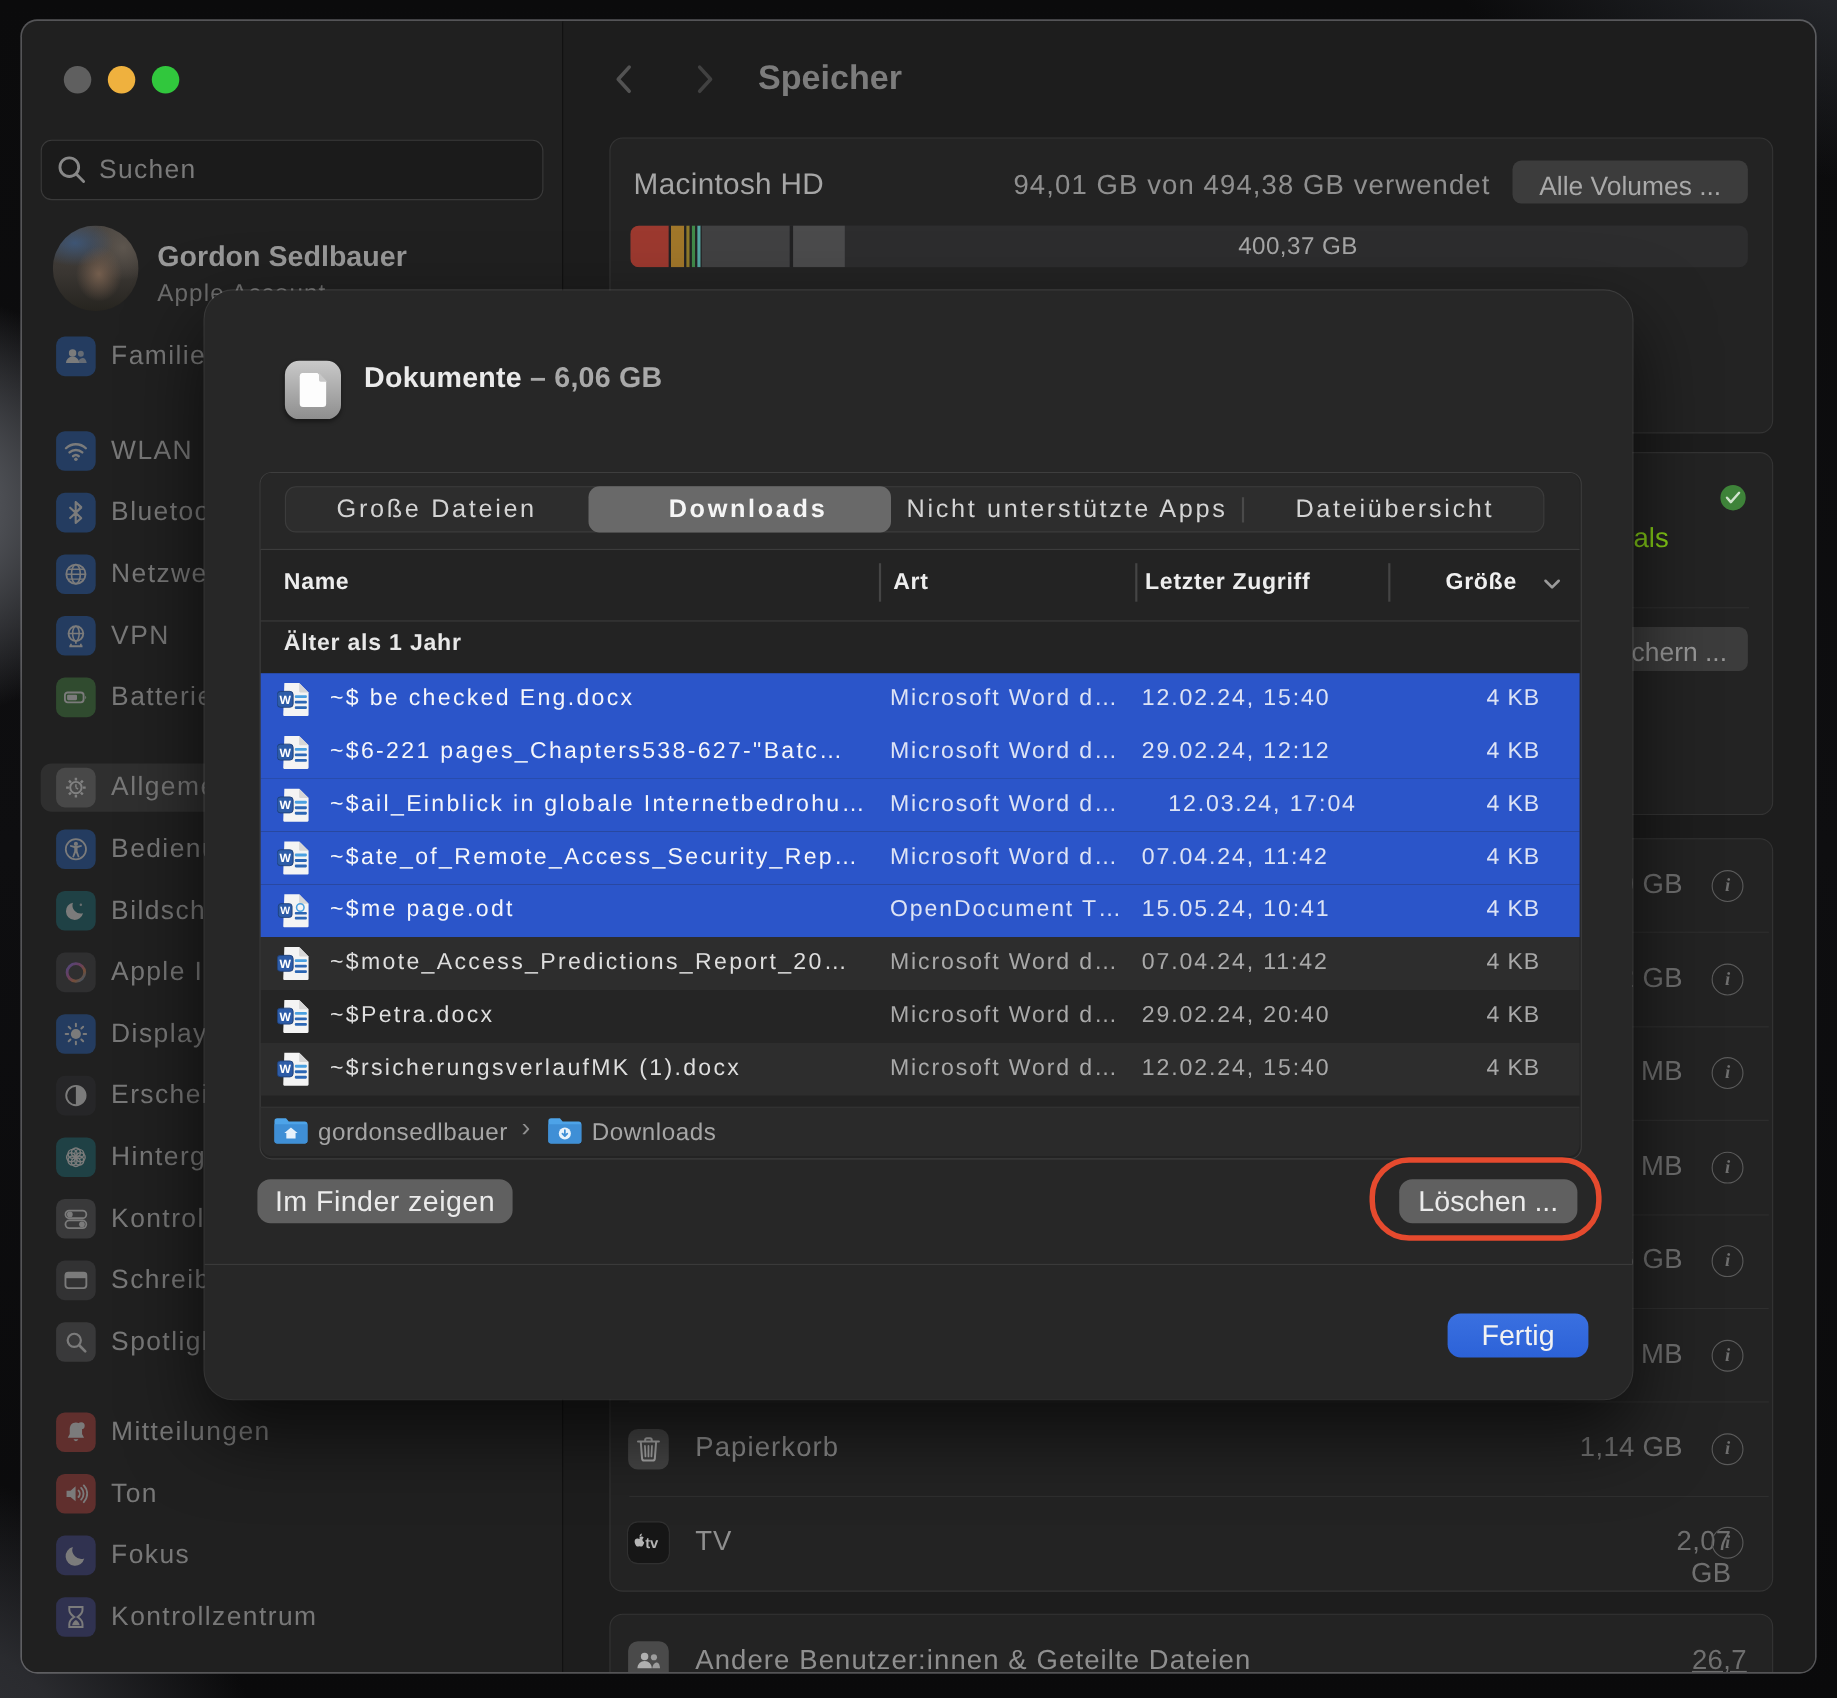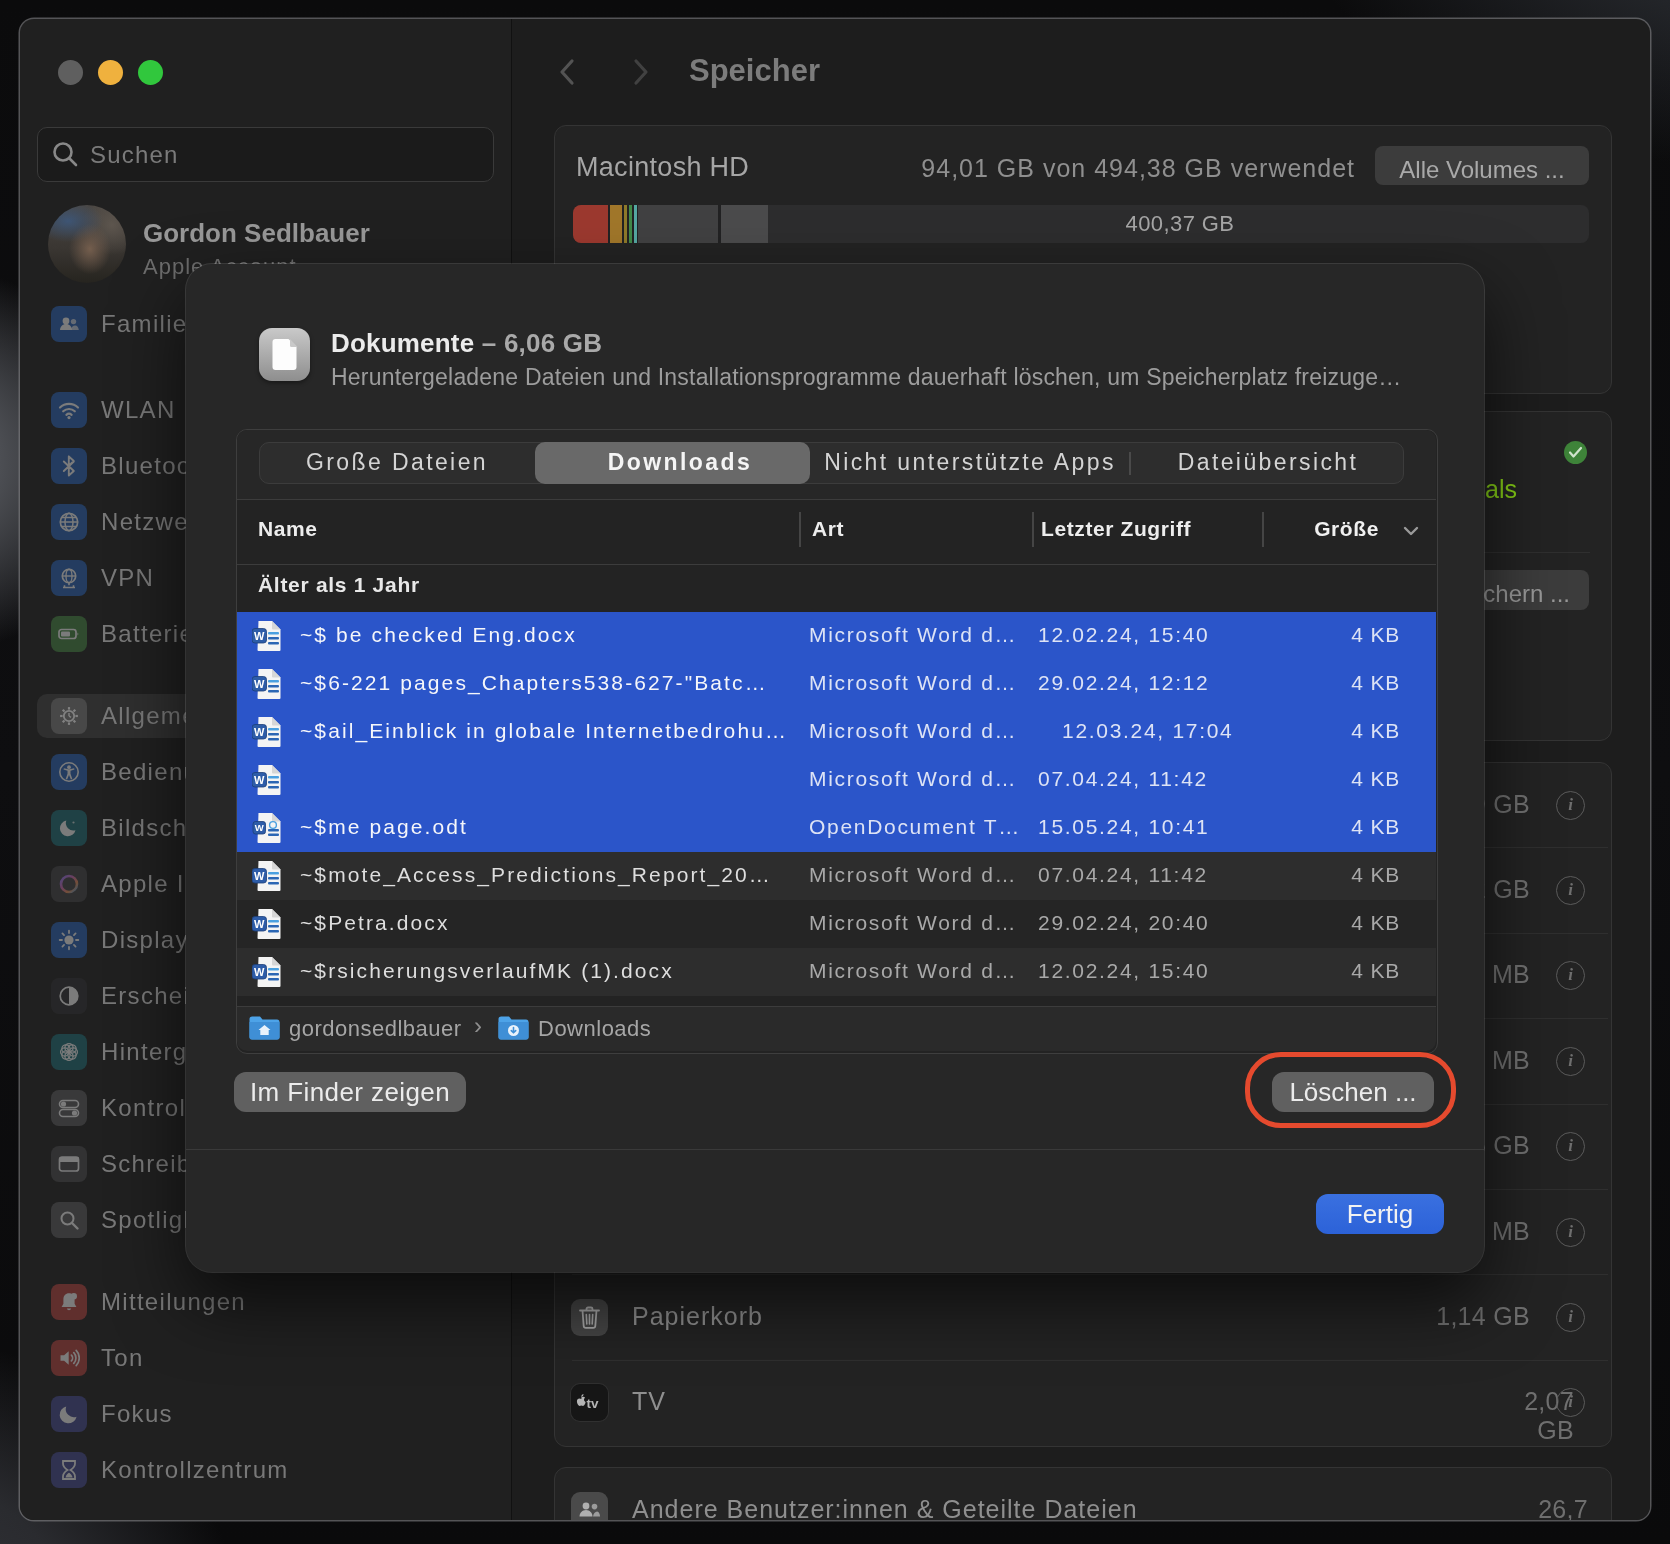--- a/index.html
+++ b/index.html
@@ -332,21 +332,20 @@
     <div class="val" style="left:1568px;top:1476px;transform:translateX(-100%);text-decoration:underline;">26,7 MB</div>
   </div>
 <div id="modal">
     <div class="abs" style="left:73px;top:64px;width:51px;height:53px;border-radius:13px;
  background:linear-gradient(180deg,#c9c9c9,#8e8e8e);box-shadow:0 2px 4px rgba(0,0,0,.4);"></div>
     <svg class="abs" style="left:85px;top:75px" width="27" height="31" viewBox="0 0 27 31">
       <path d="M3 0h13l8 8v20a3 3 0 0 1-3 3H3a3 3 0 0 1-3-3V3a3 3 0 0 1 3-3z" transform="translate(1.5,0)" fill="#fdfdfd"></path>
       <path d="M17.5 0v6.5a1.5 1.5 0 0 0 1.5 1.5h6z" transform="translate(1.5,0)" fill="#c9c9c9"></path>
     </svg>
     <div class="mtxt" style="left:145px;top:64px;font-size:26px;font-weight:600;color:#ebebeb;letter-spacing:.2px;">Dokumente <span style="color:#a9a9a9;">– 6,06 GB</span></div>
-    <div class="mtxt" style="left:145px;top:100px;font-size:23px;color:#9d9d9d;letter-spacing:.2px;">Heruntergeladene Dateien und Installationsprogramme dauerhaft löschen, um Speicherplatz freizuge…</div>
     <div class="abs" style="left:50px;top:165px;width:1200px;height:623px;border:1px solid #3e3e3e;border-radius:11px;background:#232323;"></div>
     <div class="abs" style="left:51px;top:166px;width:1199px;height:69px;background:#272727;border-radius:10px 10px 0 0;"></div>
     <div class="abs" style="left:73px;top:178px;width:1145px;height:42px;background:#2d2d2d;border:1px solid #3c3c3c;border-radius:10px;box-sizing:border-box;"></div>
     <div class="abs" style="left:349px;top:178px;width:275px;height:42px;background:#696969;border-radius:10px;"></div>
     <div class="abs" style="left:943px;top:188px;width:2px;height:23px;background:#4a4a4a;"></div>
     <div class="mtxt" style="left:211px;top:185px;font-size:23px;font-weight:normal;color:#d4d4d4;letter-spacing:2.4px;transform:translateX(-50%);">Große Dateien</div>
     <div class="mtxt" style="left:494px;top:185px;font-size:23px;font-weight:bold;color:#f5f5f5;letter-spacing:2.4px;transform:translateX(-50%);">Downloads</div>
     <div class="mtxt" style="left:784px;top:185px;font-size:23px;font-weight:normal;color:#d4d4d4;letter-spacing:2.4px;transform:translateX(-50%);">Nicht unterstützte Apps</div>
     <div class="mtxt" style="left:1082px;top:185px;font-size:23px;font-weight:normal;color:#d4d4d4;letter-spacing:2.4px;transform:translateX(-50%);">Dateiübersicht</div>
     <div class="sep" style="left:51px;top:235px;width:1199px;background:#3c3c3c;"></div>
@@ -407,20 +406,21 @@
     <div class="abs" style="left:51px;top:492px;width:1199px;height:48px;background:#2b55c9;"></div>
     <div class="abs" style="left:66px;top:500px;"><svg width="30" height="32" viewBox="0 0 30 32">
         <path d="M6.5 1h13.5l8.5 8.5V30a1 1 0 0 1-1 1h-21a1 1 0 0 1-1-1z" fill="#f4f4f4"></path>
         <path d="M20 1v7.5a1 1 0 0 0 1 1h7.5z" fill="#d6d6d6"></path>
         <rect x="16" y="12" width="11" height="2.6" rx="1" fill="#4aa0e0"></rect>
         <rect x="16" y="17" width="11" height="2.6" rx="1" fill="#2b66b4"></rect>
         <rect x="16" y="22" width="11" height="2.6" rx="1" fill="#2b66b4"></rect>
         <rect x="0" y="8.5" width="14.5" height="14.5" rx="3" fill="#2d5ca8" stroke="#1d3f78" stroke-width=".8"></rect>
         <text x="7.2" y="19.8" font-family="Liberation Sans" font-size="11" font-weight="bold" fill="#fff" text-anchor="middle">W</text>
       </svg></div>
+    <div class="cell" style="left:114px;top:503px;width:500px;font-size:21px;color:#f5f6fa;letter-spacing:2.1px;">~$ate_of_Remote_Access_Security_Rep…</div>
     <div class="cell" style="left:623px;top:503px;width:218px;font-size:21px;color:#dde3f5;letter-spacing:1.7px;">Microsoft Word d…</div>
     <div class="cell" style="left:852px;top:503px;width:220px;font-size:21px;color:#dde3f5;letter-spacing:1.7px;">07.04.24, 11:42</div>
     <div class="mtxt" style="left:1214px;top:503px;font-size:21px;color:#dde3f5;letter-spacing:.8px;transform:translateX(-100%);">4 KB</div>
     <div class="abs" style="left:51px;top:540px;width:1199px;height:48px;background:#2b55c9;"></div>
     <div class="abs" style="left:66px;top:548px;"><svg width="30" height="32" viewBox="0 0 30 32">
         <path d="M6.5 1h13.5l8.5 8.5V30a1 1 0 0 1-1 1h-21a1 1 0 0 1-1-1z" fill="#f4f4f4"></path>
         <path d="M20 1v7.5a1 1 0 0 0 1 1h7.5z" fill="#d6d6d6"></path>
         <rect x="16" y="17" width="11" height="2.4" rx="1" fill="#2b66b4"></rect>
         <rect x="16" y="21.5" width="11" height="2.4" rx="1" fill="#2b66b4"></rect>
         <rect x="1" y="9.5" width="12.5" height="12.5" rx="2.5" fill="#2d5ca8" stroke="#1d3f78" stroke-width=".8"></rect>

